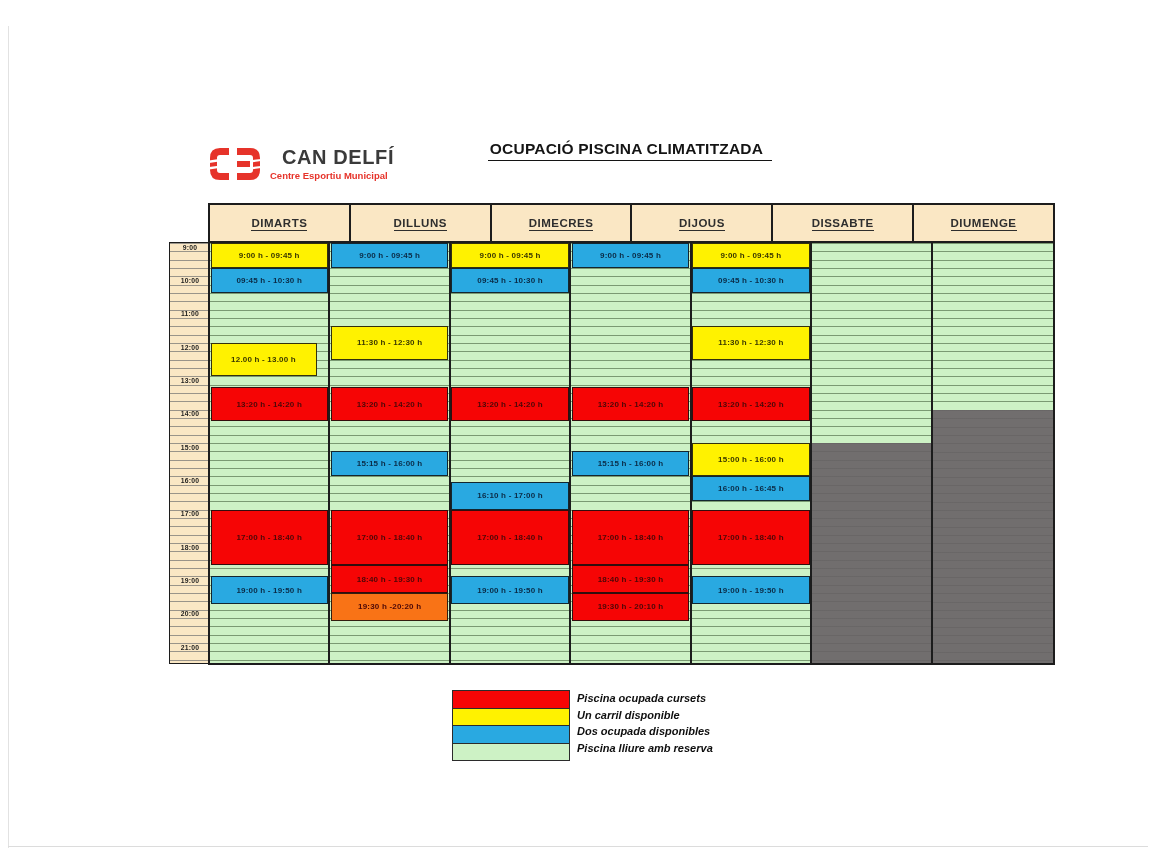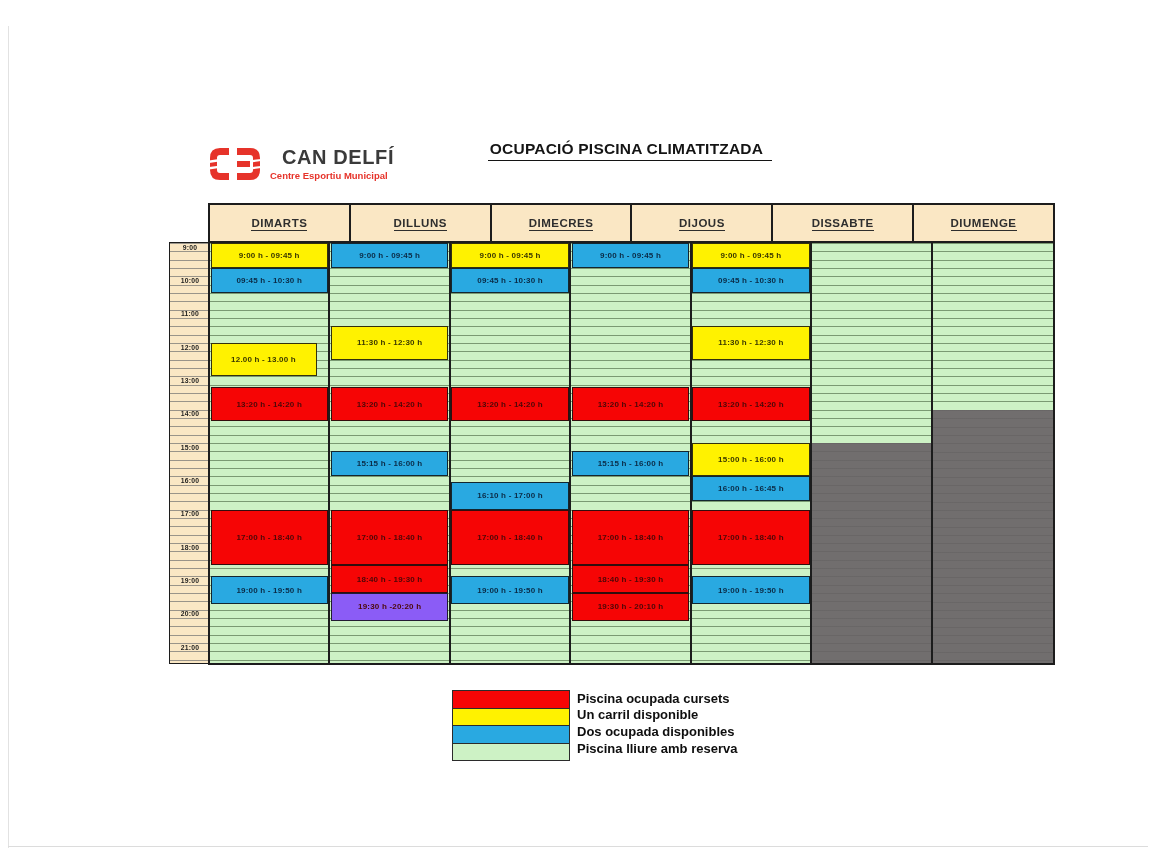--- a/index.html
+++ b/index.html
@@ -38,21 +38,21 @@
   .closed{position:absolute;box-sizing:border-box;background:var(--closed);
     background-image:repeating-linear-gradient(to bottom, rgba(0,0,0,.07) 0 1px, rgba(0,0,0,0) 1px 8.333px);}
   .event{position:absolute;box-sizing:border-box;border:1px solid rgba(15,15,15,.85);
     display:flex;align-items:center;justify-content:center;font-size:8px;font-weight:bold;letter-spacing:.2px;white-space:nowrap;overflow:hidden;}
 
   
   #legend-swatches{position:absolute;left:452px;top:690px;width:118px;border:1.4px solid #2b2b2b;box-sizing:border-box;}
   .swatch{height:16.5px;border-top:1px solid #2b2b2b;}
   .swatch:first-child{border-top:none;}
   #legend-labels{position:absolute;left:577px;top:690px;}
-  .legend-label{height:16.6px;display:flex;align-items:center;font-size:13px;font-weight:bold;color:#0e0e0e;white-space:nowrap;}
+  .legend-label{height:16.6px;display:flex;align-items:center;font-size:11px;font-weight:bold;color:#0e0e0e;white-space:nowrap;font-style:italic;}
 </style>
 </head>
 <body>
 
 <div id="page">
   <div class="edge-v"></div>
   <div class="edge-h"></div>
 
   <div id="logo">
     <svg width="52" height="34" viewBox="0 0 52 34">
@@ -119,21 +119,21 @@
       <div class="event" style="left: 0.5px; width: 117.43px; top: 144.44px; height: 33.33px; background: rgb(246, 5, 5); color: rgb(75, 8, 8);">13:20 h - 14:20 h</div>
       <div class="event" style="left: 0.5px; width: 117.43px; top: 266.67px; height: 55.56px; background: rgb(246, 5, 5); color: rgb(75, 8, 8);">17:00 h - 18:40 h</div>
       <div class="event" style="left: 0.5px; width: 117.43px; top: 333.33px; height: 27.78px; background: rgb(41, 169, 225); color: rgb(11, 43, 70);">19:00 h - 19:50 h</div>
       <div class="col" style="left: 120.43px; width: 120.43px;"></div>
       <div class="event" style="left: 120.93px; width: 117.43px; top: 0px; height: 25px; background: rgb(41, 169, 225); color: rgb(11, 43, 70);">9:00 h - 09:45 h</div>
       <div class="event" style="left: 120.93px; width: 117.43px; top: 83.33px; height: 33.33px; background: rgb(255, 242, 0); color: rgb(58, 56, 0);">11:30 h - 12:30 h</div>
       <div class="event" style="left: 120.93px; width: 117.43px; top: 144.44px; height: 33.33px; background: rgb(246, 5, 5); color: rgb(75, 8, 8);">13:20 h - 14:20 h</div>
       <div class="event" style="left: 120.93px; width: 117.43px; top: 208.33px; height: 25px; background: rgb(41, 169, 225); color: rgb(11, 43, 70);">15:15 h - 16:00 h</div>
       <div class="event" style="left: 120.93px; width: 117.43px; top: 266.67px; height: 55.56px; background: rgb(246, 5, 5); color: rgb(75, 8, 8);">17:00 h - 18:40 h</div>
       <div class="event" style="left: 120.93px; width: 117.43px; top: 322.22px; height: 27.78px; background: rgb(246, 5, 5); color: rgb(75, 8, 8);">18:40 h - 19:30 h</div>
-      <div class="event" style="left: 120.93px; width: 117.43px; top: 350px; height: 27.78px; background: #8b5cf6; color: rgb(75, 8, 8);">19:30 h -20:20 h</div>
+      <div class="event" style="left: 120.93px; width: 117.43px; top: 350px; height: 27.78px; background: #f97316; color: rgb(75, 8, 8);">19:30 h -20:20 h</div>
       <div class="col" style="left: 240.86px; width: 120.43px;"></div>
       <div class="event" style="left: 241.36px; width: 117.43px; top: 0px; height: 25px; background: rgb(255, 242, 0); color: rgb(58, 56, 0);">9:00 h - 09:45 h</div>
       <div class="event" style="left: 241.36px; width: 117.43px; top: 25px; height: 25px; background: rgb(41, 169, 225); color: rgb(11, 43, 70);">09:45 h - 10:30 h</div>
       <div class="event" style="left: 241.36px; width: 117.43px; top: 144.44px; height: 33.33px; background: rgb(246, 5, 5); color: rgb(75, 8, 8);">13:20 h - 14:20 h</div>
       <div class="event" style="left: 241.36px; width: 117.43px; top: 238.89px; height: 27.78px; background: rgb(41, 169, 225); color: rgb(11, 43, 70);">16:10 h - 17:00 h</div>
       <div class="event" style="left: 241.36px; width: 117.43px; top: 266.67px; height: 55.56px; background: rgb(246, 5, 5); color: rgb(75, 8, 8);">17:00 h - 18:40 h</div>
       <div class="event" style="left: 241.36px; width: 117.43px; top: 333.33px; height: 27.78px; background: rgb(41, 169, 225); color: rgb(11, 43, 70);">19:00 h - 19:50 h</div>
       <div class="col" style="left: 361.29px; width: 120.43px;"></div>
       <div class="event" style="left: 361.79px; width: 117.43px; top: 0px; height: 25px; background: rgb(41, 169, 225); color: rgb(11, 43, 70);">9:00 h - 09:45 h</div>
       <div class="event" style="left: 361.79px; width: 117.43px; top: 144.44px; height: 33.33px; background: rgb(246, 5, 5); color: rgb(75, 8, 8);">13:20 h - 14:20 h</div>

